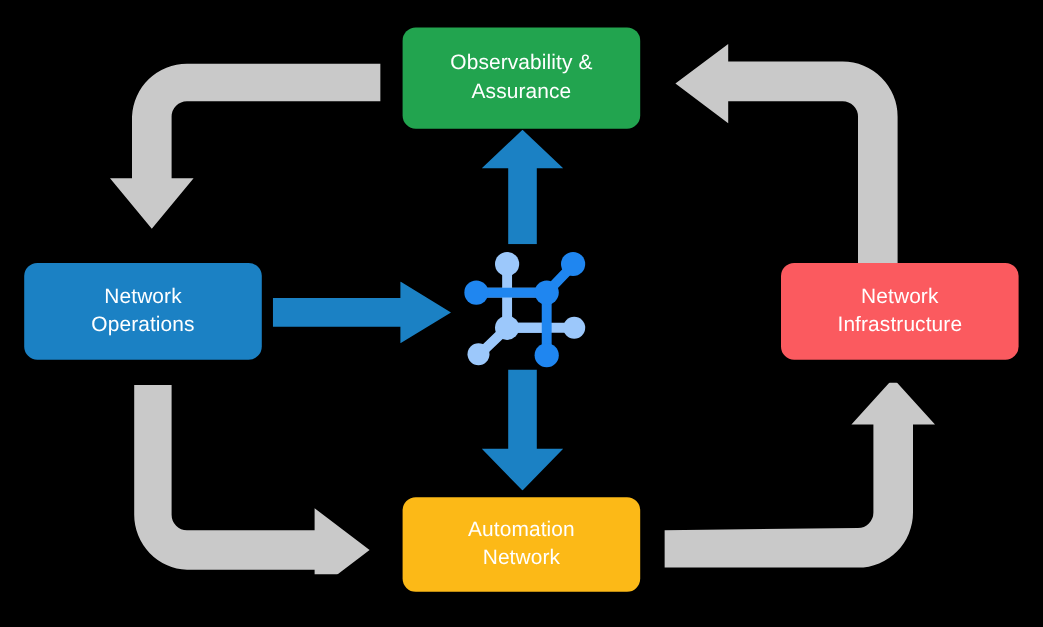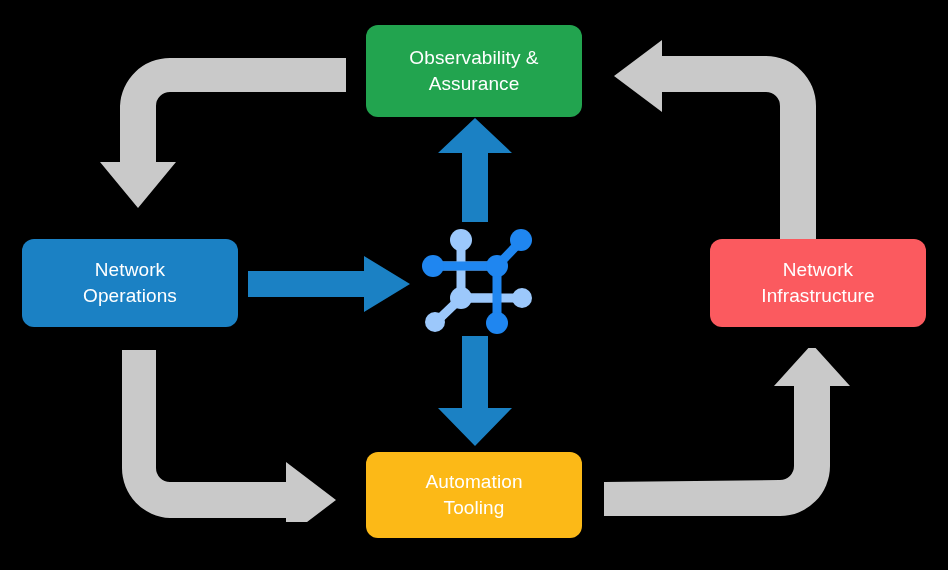--- a/index.html
+++ b/index.html
@@ -145,16 +145,16 @@
 Operations</span>
   </div>
 
   <div id="box-network-infrastructure" class="node-box">
     <span>Network
 Infrastructure</span>
   </div>
 
   <div id="box-automation-tooling" class="node-box">
     <span>Automation
-Tooling</span>
+Network</span>
   </div>
 
 </div>
 
 </body></html>

